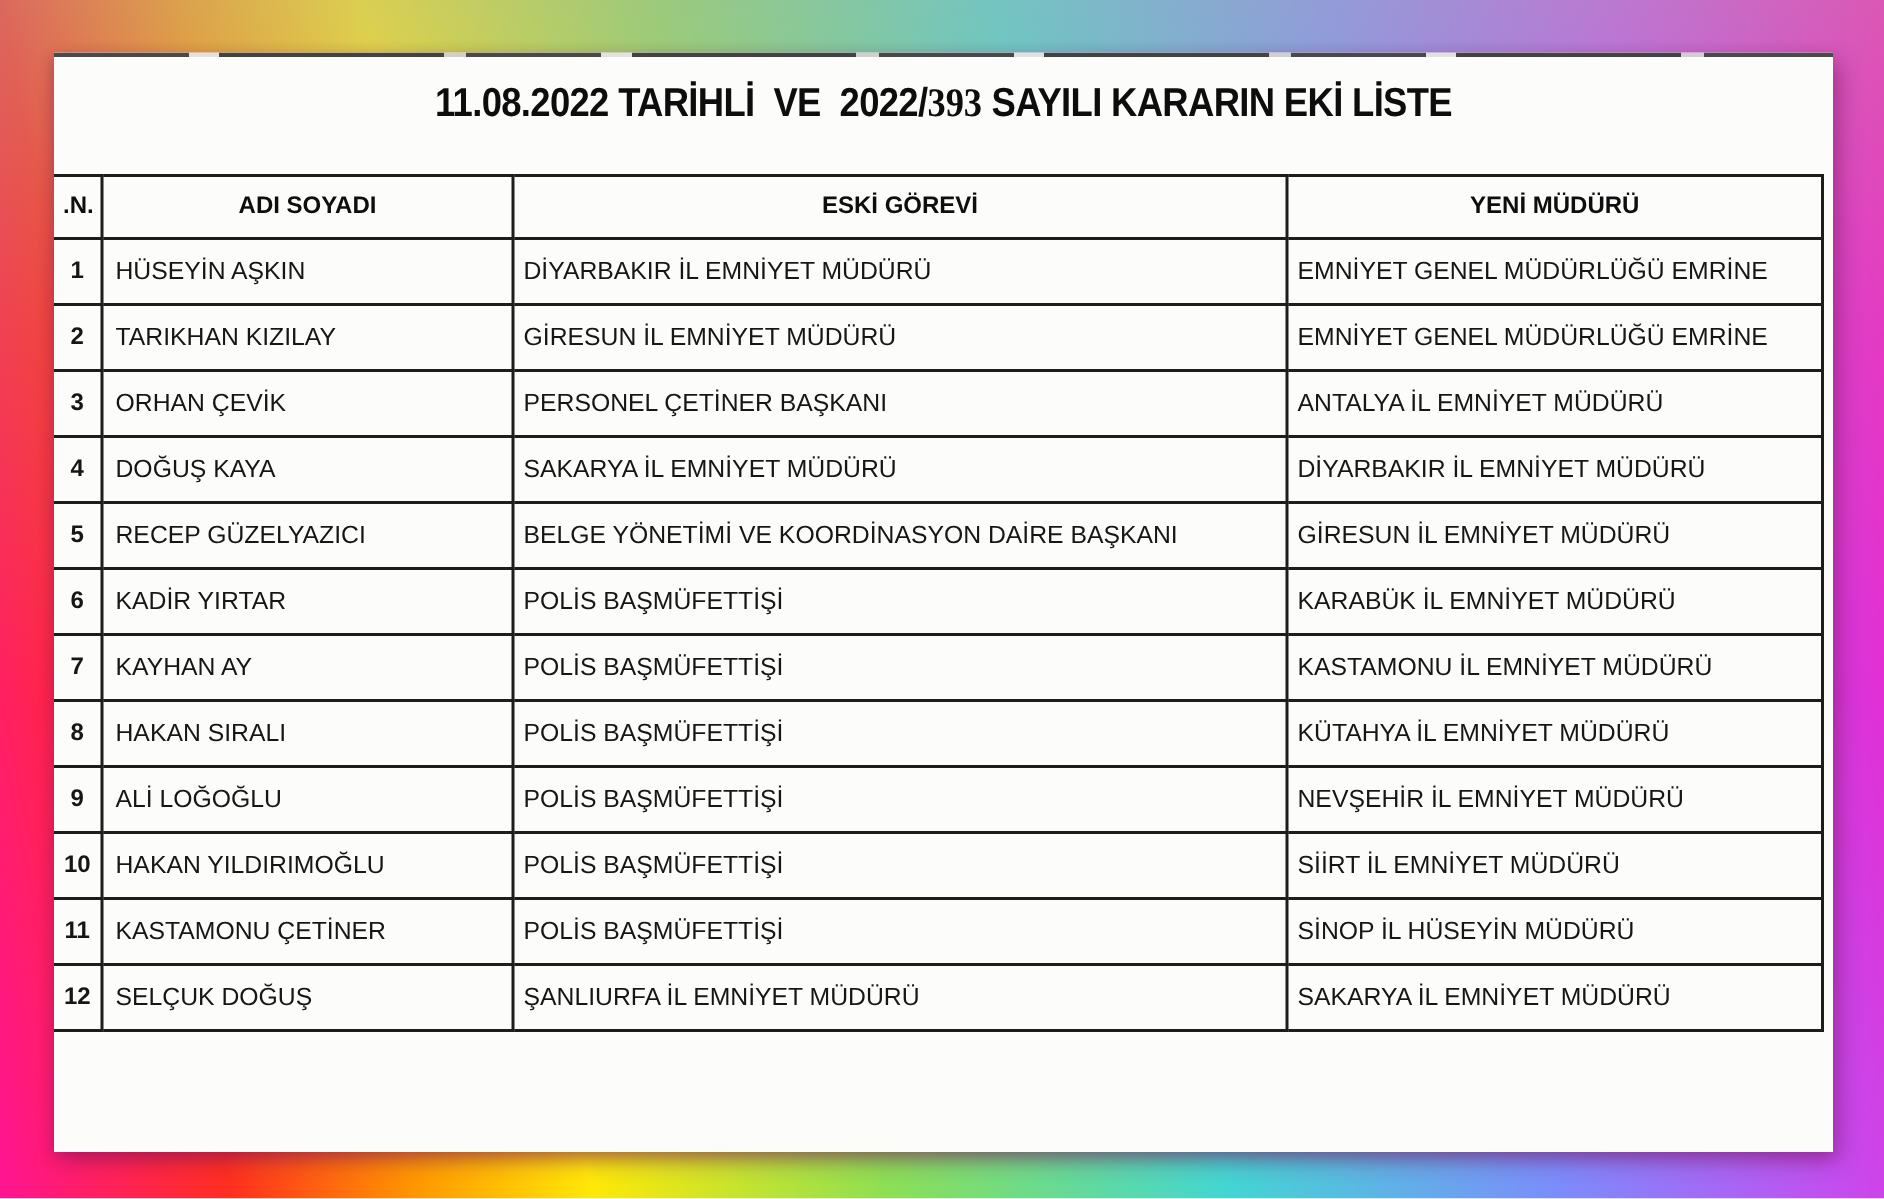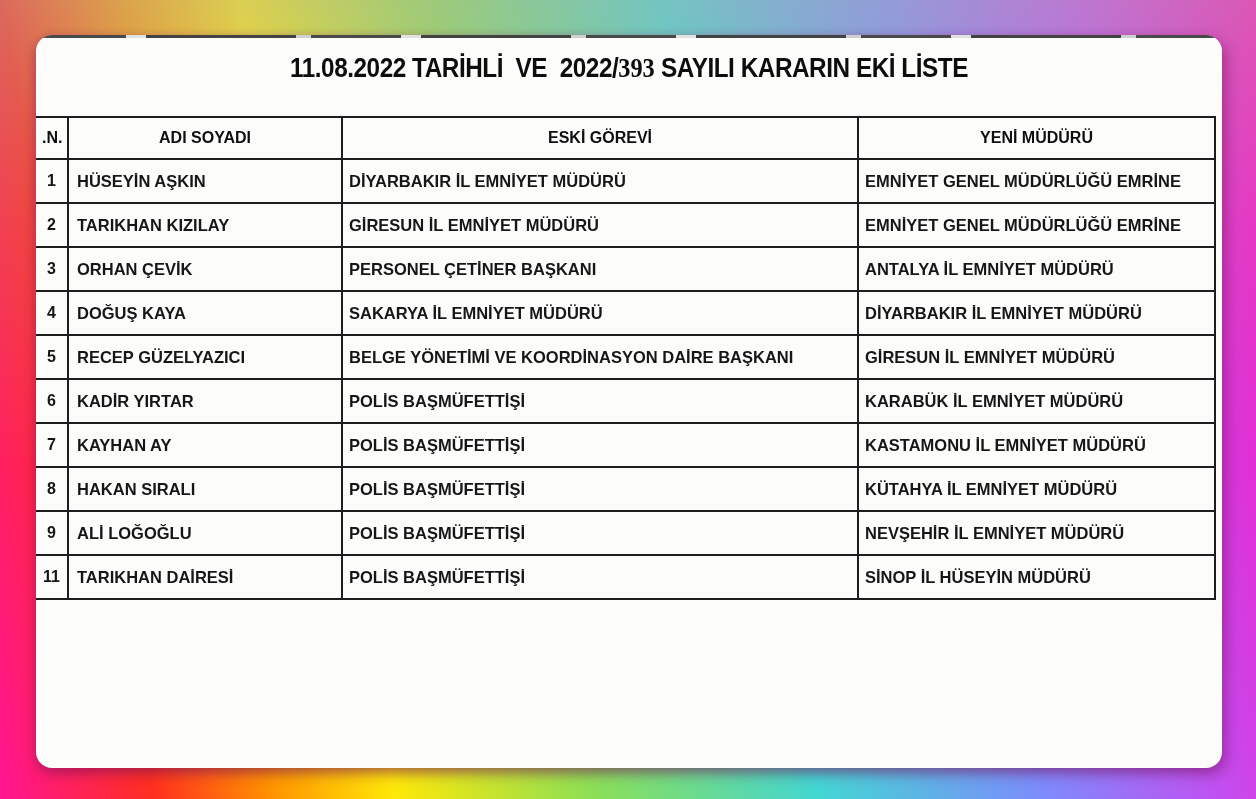--- a/index.html
+++ b/index.html
@@ -31,21 +31,20 @@
 
   .paper {
     position: absolute;
     left: 36px;
     top: 35px;
     width: 1186px;
     height: 733px;
     background: #fcfcfb;
     box-shadow: 5px 6px 14px rgba(120, 20, 90, 0.45), -3px 3px 8px rgba(120, 20, 90, 0.25);
     overflow: hidden;
-    border-radius: 16px;
   }
 
   
   .paper::before {
     content: "";
     position: absolute;
     left: 0; top: 0;
     width: 100%; height: 3px;
     background: repeating-linear-gradient(90deg,
       #2a2a2a 0 90px, rgba(42,42,42,0.15) 90px 110px,
@@ -104,21 +103,21 @@
     height: 40px;
     font-size: 16px;
     font-weight: bold;
     text-align: center;
     color: #0e0e0e;
   }
 
   table.list tbody td {
     height: 42px;
     font-size: 16.5px;
-    font-weight: 700;
+    font-weight: 400;
     text-align: left;
   }
   table.list tbody td.sn {
     font-weight: bold;
     text-align: center;
     padding: 0 2px;
     font-size: 16px;
   }
   table.list td.name { padding-left: 8px; }
 </style>
@@ -202,26 +201,38 @@
     <td class="new">KÜTAHYA İL EMNİYET MÜDÜRÜ</td>
   </tr>
 
   <tr>
     <td class="sn">9</td>
     <td class="name">ALİ LOĞOĞLU</td>
     <td class="old">POLİS BAŞMÜFETTİŞİ</td>
     <td class="new">NEVŞEHİR İL EMNİYET MÜDÜRÜ</td>
   </tr>
 
+  <tr>
+    <td class="sn">10</td>
+    <td class="name">HAKAN YILDIRIMOĞLU</td>
+    <td class="old">POLİS BAŞMÜFETTİŞİ</td>
+    <td class="new">SİİRT İL EMNİYET MÜDÜRÜ</td>
+  </tr>
 
   <tr>
     <td class="sn">11</td>
-    <td class="name">TARIKHAN DAİRESİ</td>
+    <td class="name">KASTAMONU ÇETİNER</td>
     <td class="old">POLİS BAŞMÜFETTİŞİ</td>
     <td class="new">SİNOP İL HÜSEYİN MÜDÜRÜ</td>
   </tr>
 
+  <tr>
+    <td class="sn">12</td>
+    <td class="name">SELÇUK DOĞUŞ</td>
+    <td class="old">ŞANLIURFA İL EMNİYET MÜDÜRÜ</td>
+    <td class="new">SAKARYA İL EMNİYET MÜDÜRÜ</td>
+  </tr>
 
 </tbody>
     </table>
 
   </div>
 </div>
 
 </body></html>

